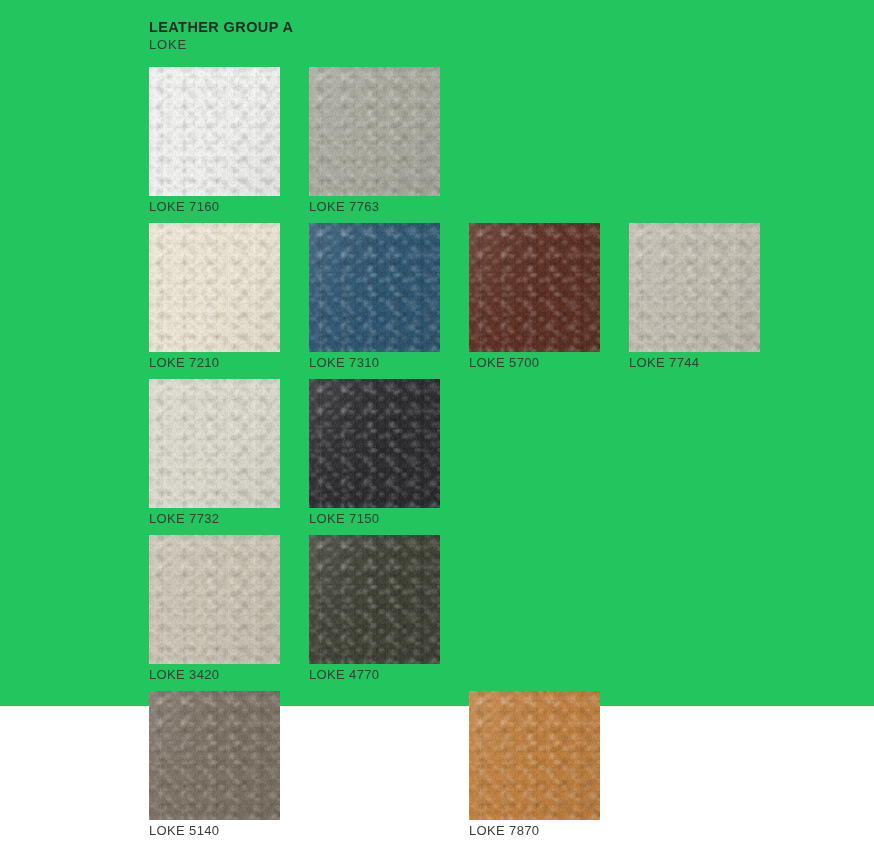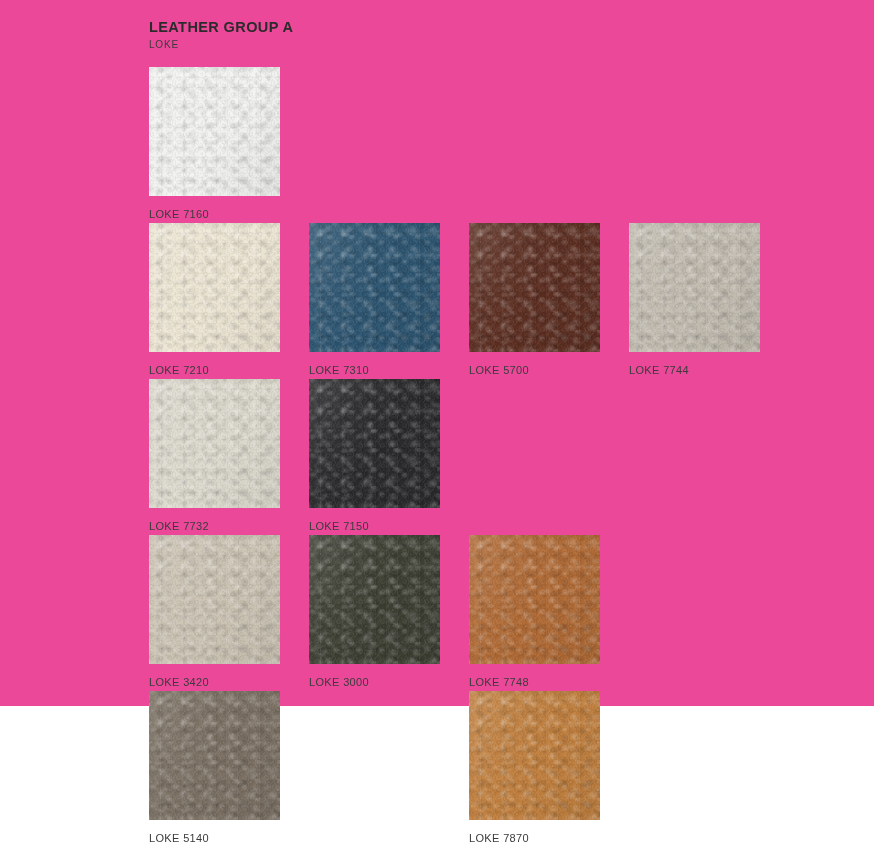--- a/index.html
+++ b/index.html
@@ -12,40 +12,40 @@
     height: 842px;
     font-family: "Liberation Sans", sans-serif;
     -webkit-font-smoothing: antialiased;
     overflow: hidden;
   }
 
   #page {
     position: relative;
     width: 874px;
     height: 706px;
-    background: #ec4899;
+    background: #22c55e;
   }
 
   
   #header {
     position: absolute;
     left: 149px;
     top: 19px;
   }
   #group-title {
     font-size: 14.5px;
     font-weight: bold;
     letter-spacing: 0.4px;
     color: #2b2b2b;
     line-height: 17px;
     margin: 0;
     white-space: nowrap;
   }
   #group-subtitle {
-    font-size: 10px;
+    font-size: 13px;
     font-weight: normal;
     letter-spacing: 0.8px;
     color: #3a3a3a;
     line-height: 13px;
     margin: 2px 0 0 0;
     white-space: nowrap;
   }
 
   
   #swatch-grid {
@@ -121,22 +121,22 @@
     inset: 0;
     background: linear-gradient(125deg,
                 rgba(255,255,255,0.13) 0%,
                 rgba(255,255,255,0.03) 32%,
                 rgba(0,0,0,0.00) 55%,
                 rgba(0,0,0,0.06) 100%);
     pointer-events: none;
   }
 
   .swatch-label {
-    margin-top: 13px;
-    font-size: 11px;
+    margin-top: 5px;
+    font-size: 13px;
     letter-spacing: 0.35px;
     color: #3b3b3b;
     line-height: 11px;
     white-space: nowrap;
   }
 </style>
 </head>
 <body>
 
 <div id="page">
@@ -149,20 +149,28 @@
   <div id="swatch-grid">
       <div class="swatch-row">
         <div class="swatch-cell col-0">
           <div class="swatch-chip" style="background-color: rgb(241, 241, 239);">
             <div class="grain"></div>
             <div class="grain-fine"></div>
             <div class="sheen"></div>
           </div>
           <div class="swatch-label">LOKE 7160</div>
         </div>
+        <div class="swatch-cell col-1">
+          <div class="swatch-chip" style="background-color: rgb(169, 169, 158);">
+            <div class="grain"></div>
+            <div class="grain-fine"></div>
+            <div class="sheen"></div>
+          </div>
+          <div class="swatch-label">LOKE 7763</div>
+        </div>
       </div>
       <div class="swatch-row">
         <div class="swatch-cell col-0">
           <div class="swatch-chip" style="background-color: rgb(236, 229, 211);">
             <div class="grain"></div>
             <div class="grain-fine"></div>
             <div class="sheen"></div>
           </div>
           <div class="swatch-label">LOKE 7210</div>
         </div>
@@ -217,29 +225,21 @@
             <div class="sheen"></div>
           </div>
           <div class="swatch-label">LOKE 3420</div>
         </div>
         <div class="swatch-cell col-1">
           <div class="swatch-chip" style="background-color: rgb(62, 64, 52);">
             <div class="grain"></div>
             <div class="grain-fine"></div>
             <div class="sheen"></div>
           </div>
-          <div class="swatch-label">LOKE 3000</div>
-        </div>
-        <div class="swatch-cell col-2">
-          <div class="swatch-chip" style="background-color: rgb(176, 106, 53);">
-            <div class="grain"></div>
-            <div class="grain-fine"></div>
-            <div class="sheen"></div>
-          </div>
-          <div class="swatch-label">LOKE 7748</div>
+          <div class="swatch-label">LOKE 4770</div>
         </div>
       </div>
       <div class="swatch-row">
         <div class="swatch-cell col-0">
           <div class="swatch-chip" style="background-color: rgb(123, 112, 99);">
             <div class="grain"></div>
             <div class="grain-fine"></div>
             <div class="sheen"></div>
           </div>
           <div class="swatch-label">LOKE 5140</div>

